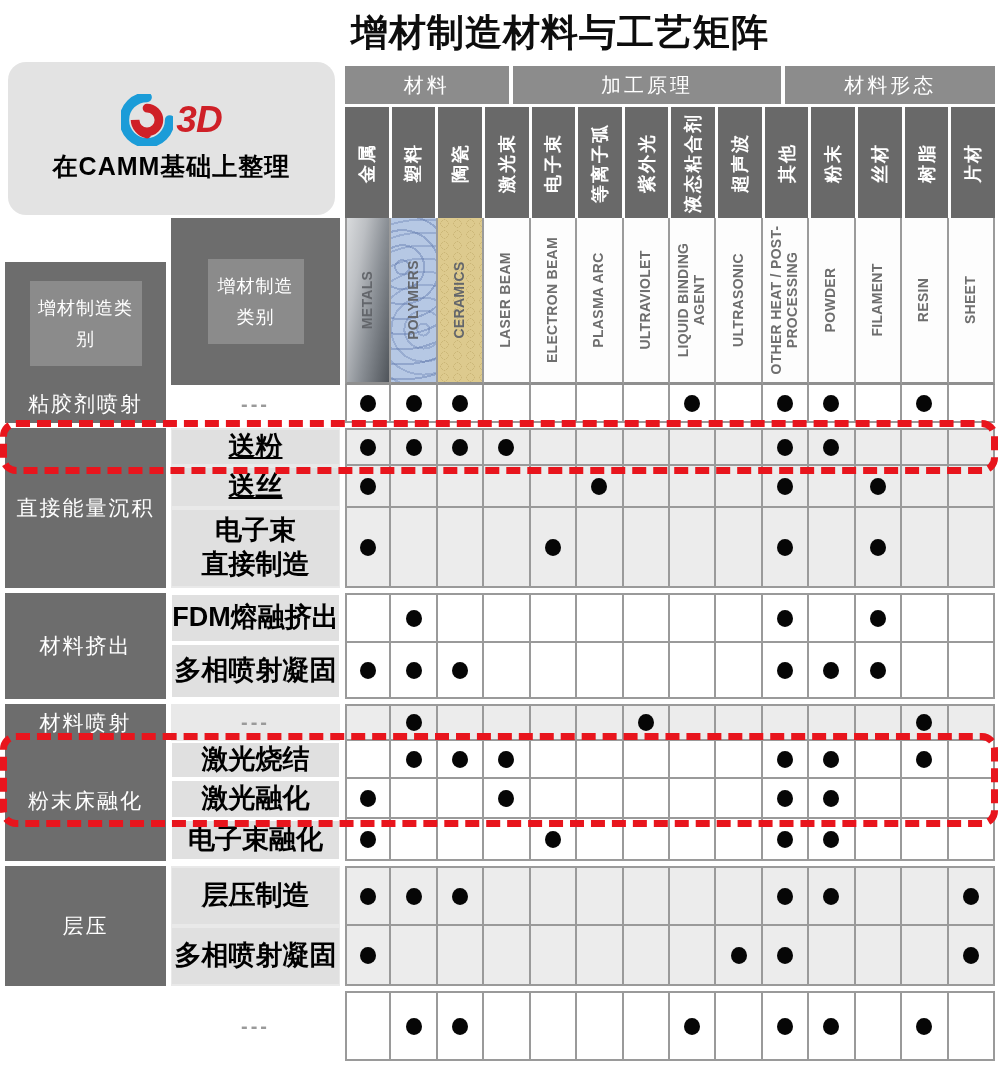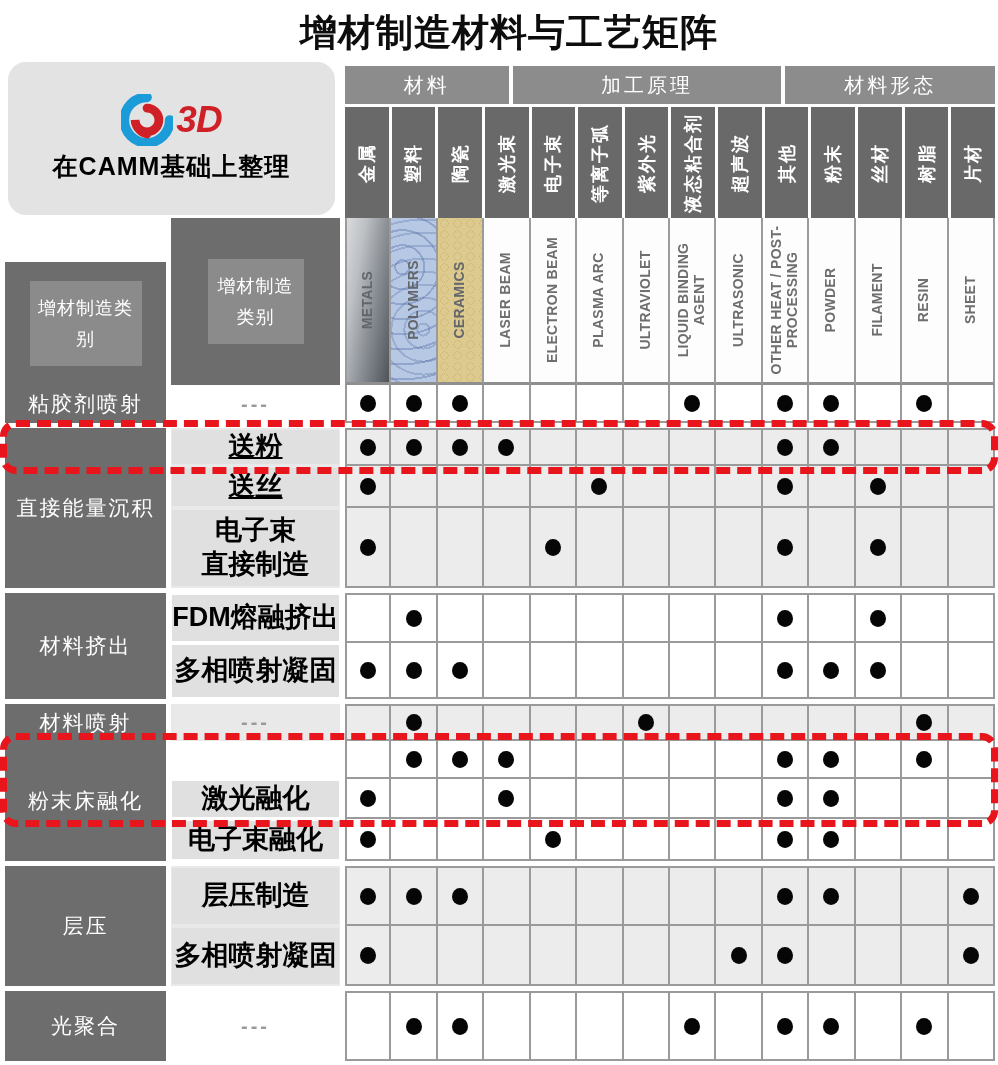--- a/index.html
+++ b/index.html
@@ -1,20 +1,20 @@
 <!DOCTYPE html>
 <html><head>
 <meta charset="utf-8">
 <style>
   html,body{margin:0;padding:0;background:#fff;}
   .page{position:relative;width:998px;height:1065px;background:#fff;overflow:hidden;
         font-family:"Liberation Sans","DejaVu Sans",sans-serif;}
 
   
-  .title{position:absolute;left:300px;top:8px;width:520px;
+  .title{position:absolute;left:300px;top:8px;width:520px;text-align:center;
          font-size:37px;font-weight:900;color:#0d0d0d;letter-spacing:1px;white-space:nowrap;}
 
   
   .logo-box{position:absolute;left:8px;top:62px;width:327px;height:153px;background:#e3e3e3;
             border-radius:18px;display:flex;flex-direction:column;align-items:center;justify-content:center;gap:4px;}
   .logo-row{display:flex;align-items:center;gap:3px;}
   .logo-swirl{width:52px;height:52px;flex:0 0 auto;}
   .logo-3d{font-size:37px;font-weight:900;font-style:italic;letter-spacing:-1px;}
   .logo-sv{font-size:31px;font-weight:900;font-style:italic;letter-spacing:-1px;}
   .logo-caption{font-size:25px;font-weight:900;color:#000;letter-spacing:1px;}
@@ -380,20 +380,23 @@
       <div class="m-cell shaded topline" style="grid-area: 11 / 12;"></div>
       <div class="m-cell shaded topline" style="grid-area: 11 / 13;"></div>
       <div class="m-cell shaded topline" style="grid-area: 11 / 14;"></div>
       <div class="m-cell shaded topline" style="grid-area: 11 / 15;"></div>
       <div class="m-cell shaded topline" style="grid-area: 11 / 16;"></div>
       <div class="m-cell shaded topline" style="grid-area: 11 / 17;">
         <span class="dot"></span>
       </div>
       <div class="m-cell shaded topline" style="grid-area: 11 / 18;"></div>
       <div class="cat-cell" style="grid-row: 11 / 12;">材料喷射</div>
+      <div class="type-cell" style="grid-row: 12;">
+        <div class="type-chip">激光烧结</div>
+      </div>
       <div class="m-cell first" style="grid-area: 12 / 5;"></div>
       <div class="m-cell" style="grid-area: 12 / 6;">
         <span class="dot"></span>
       </div>
       <div class="m-cell" style="grid-area: 12 / 7;">
         <span class="dot"></span>
       </div>
       <div class="m-cell" style="grid-area: 12 / 8;">
         <span class="dot"></span>
       </div>
@@ -543,18 +546,17 @@
         <span class="dot"></span>
       </div>
       <div class="m-cell topline" style="grid-area: 19 / 15;">
         <span class="dot"></span>
       </div>
       <div class="m-cell topline" style="grid-area: 19 / 16;"></div>
       <div class="m-cell topline" style="grid-area: 19 / 17;">
         <span class="dot"></span>
       </div>
       <div class="m-cell topline" style="grid-area: 19 / 18;"></div>
-      <div class="cat-cell" style="grid-row: 19 / 20;">光聚合</div>
     </div>
 
 <div class="hl-box" style="border-color: rgb(232, 21, 29); top: 420px; height: 54px;"></div>
     <div class="hl-box" style="border-color: rgb(232, 21, 29); top: 733px; height: 94px;"></div>
   </div>
 
 </body></html>

